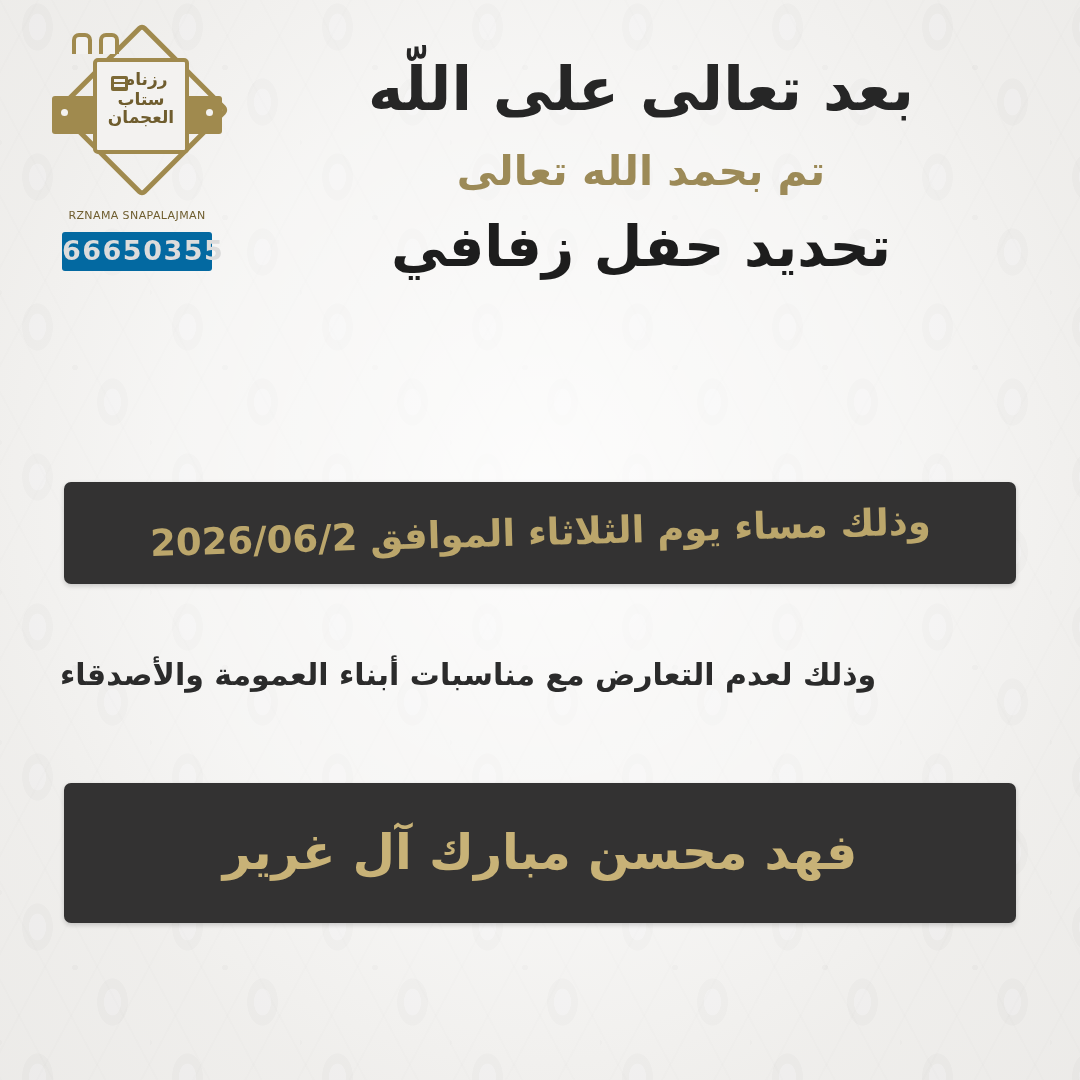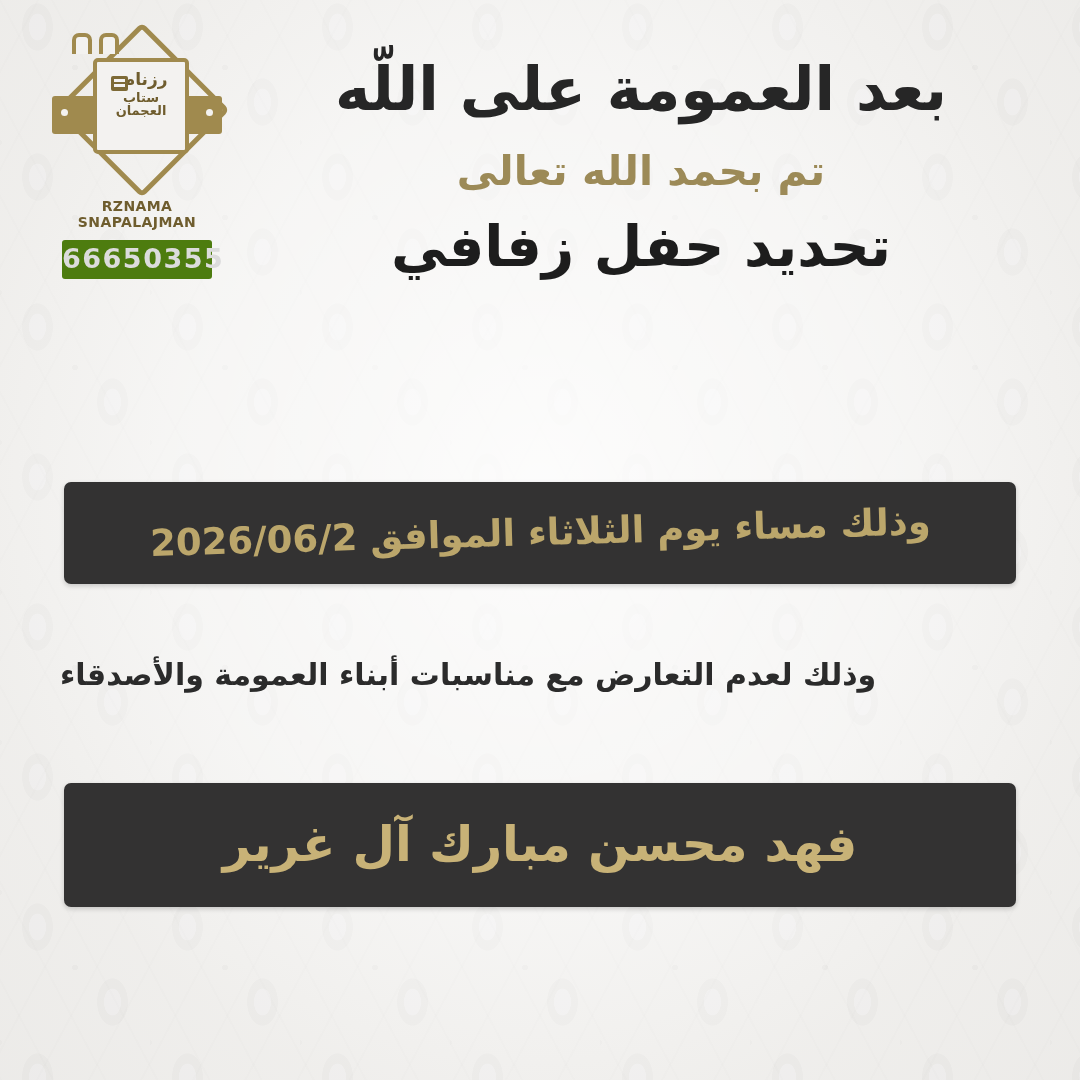--- a/index.html
+++ b/index.html
@@ -141,21 +141,21 @@
     color: #7d6a36;
     line-height: 1.05;
     font-weight: 700;
   }
   .logo-ar1 {
     font-size: 17px;
     color: #6f5d2e;
     letter-spacing: 0px;
   }
   .logo-ar2 {
-    font-size: 13px;
+    font-size: 17px;
     color: #6f5d2e;
     margin-top: 2px;
   }
   .logo-chip {
     position: absolute;
     z-index: 6;
     left: 14px;
     top: 14px;
     width: 17px;
     height: 15px;
@@ -166,30 +166,30 @@
     content: "";
     position: absolute;
     left: 3px;
     top: 3px;
     width: 11px;
     height: 3px;
     background: #f3f2f0;
     box-shadow: 0 5px 0 0 #f3f2f0;
   }
   .logo-latin {
-    margin-top: 1px;
-    font-size: 14px;
+    margin-top: 12px;
+    font-size: 11px;
     letter-spacing: 0.4px;
     color: #6f5d2e;
-    font-weight: 700;
+    font-weight: 400;
   }
   .logo-phone {
     margin: 10px auto 0;
     width: 150px;
-    background: #4d7c0f;
+    background: #0369a1;
     color: #dcdcdc;
     font-size: 27px;
     font-weight: 700;
     letter-spacing: 1.5px;
     padding: 3px 0 5px;
     border-radius: 3px;
     direction: ltr;
   }
 
   
@@ -245,21 +245,21 @@
     font-weight: 700;
     color: #bba66b;
     line-height: 1.2;
     transform: rotate(-1.6deg);
     white-space: nowrap;
   }
   .bar-name {
     top: 783px;
     left: 64px;
     right: 64px;
-    height: 124px;
+    height: 140px;
   }
   .bar-name .txt {
     font-size: 49px;
     font-weight: 700;
     color: #c8b277;
     line-height: 1.2;
     white-space: nowrap;
   }
 
   .note {
@@ -309,21 +309,21 @@
             <div class="logo-ar1">رزنامة</div>
             <div class="logo-ar2">ستاب العجمان</div>
           </div>
         </div>
       </div>
       <div class="logo-latin">RZNAMA SNAPALAJMAN</div>
       <div class="logo-phone">66650355</div>
     </div>
 
     <div class="head-wrap">
-      <div class="line-basmala">بعد العمومة على اللّه</div>
+      <div class="line-basmala">بعد تعالى على اللّه</div>
       <div class="line-tam">تم بحمد الله تعالى</div>
       <div class="line-main">تحديد حفل زفافي</div>
     </div>
 
     <div class="bar bar-date">
       <div class="txt">وذلك مساء يوم الثلاثاء الموافق 2026/06/2</div>
     </div>
 
     <div class="note">وذلك لعدم التعارض مع مناسبات أبناء العمومة والأصدقاء</div>
 

